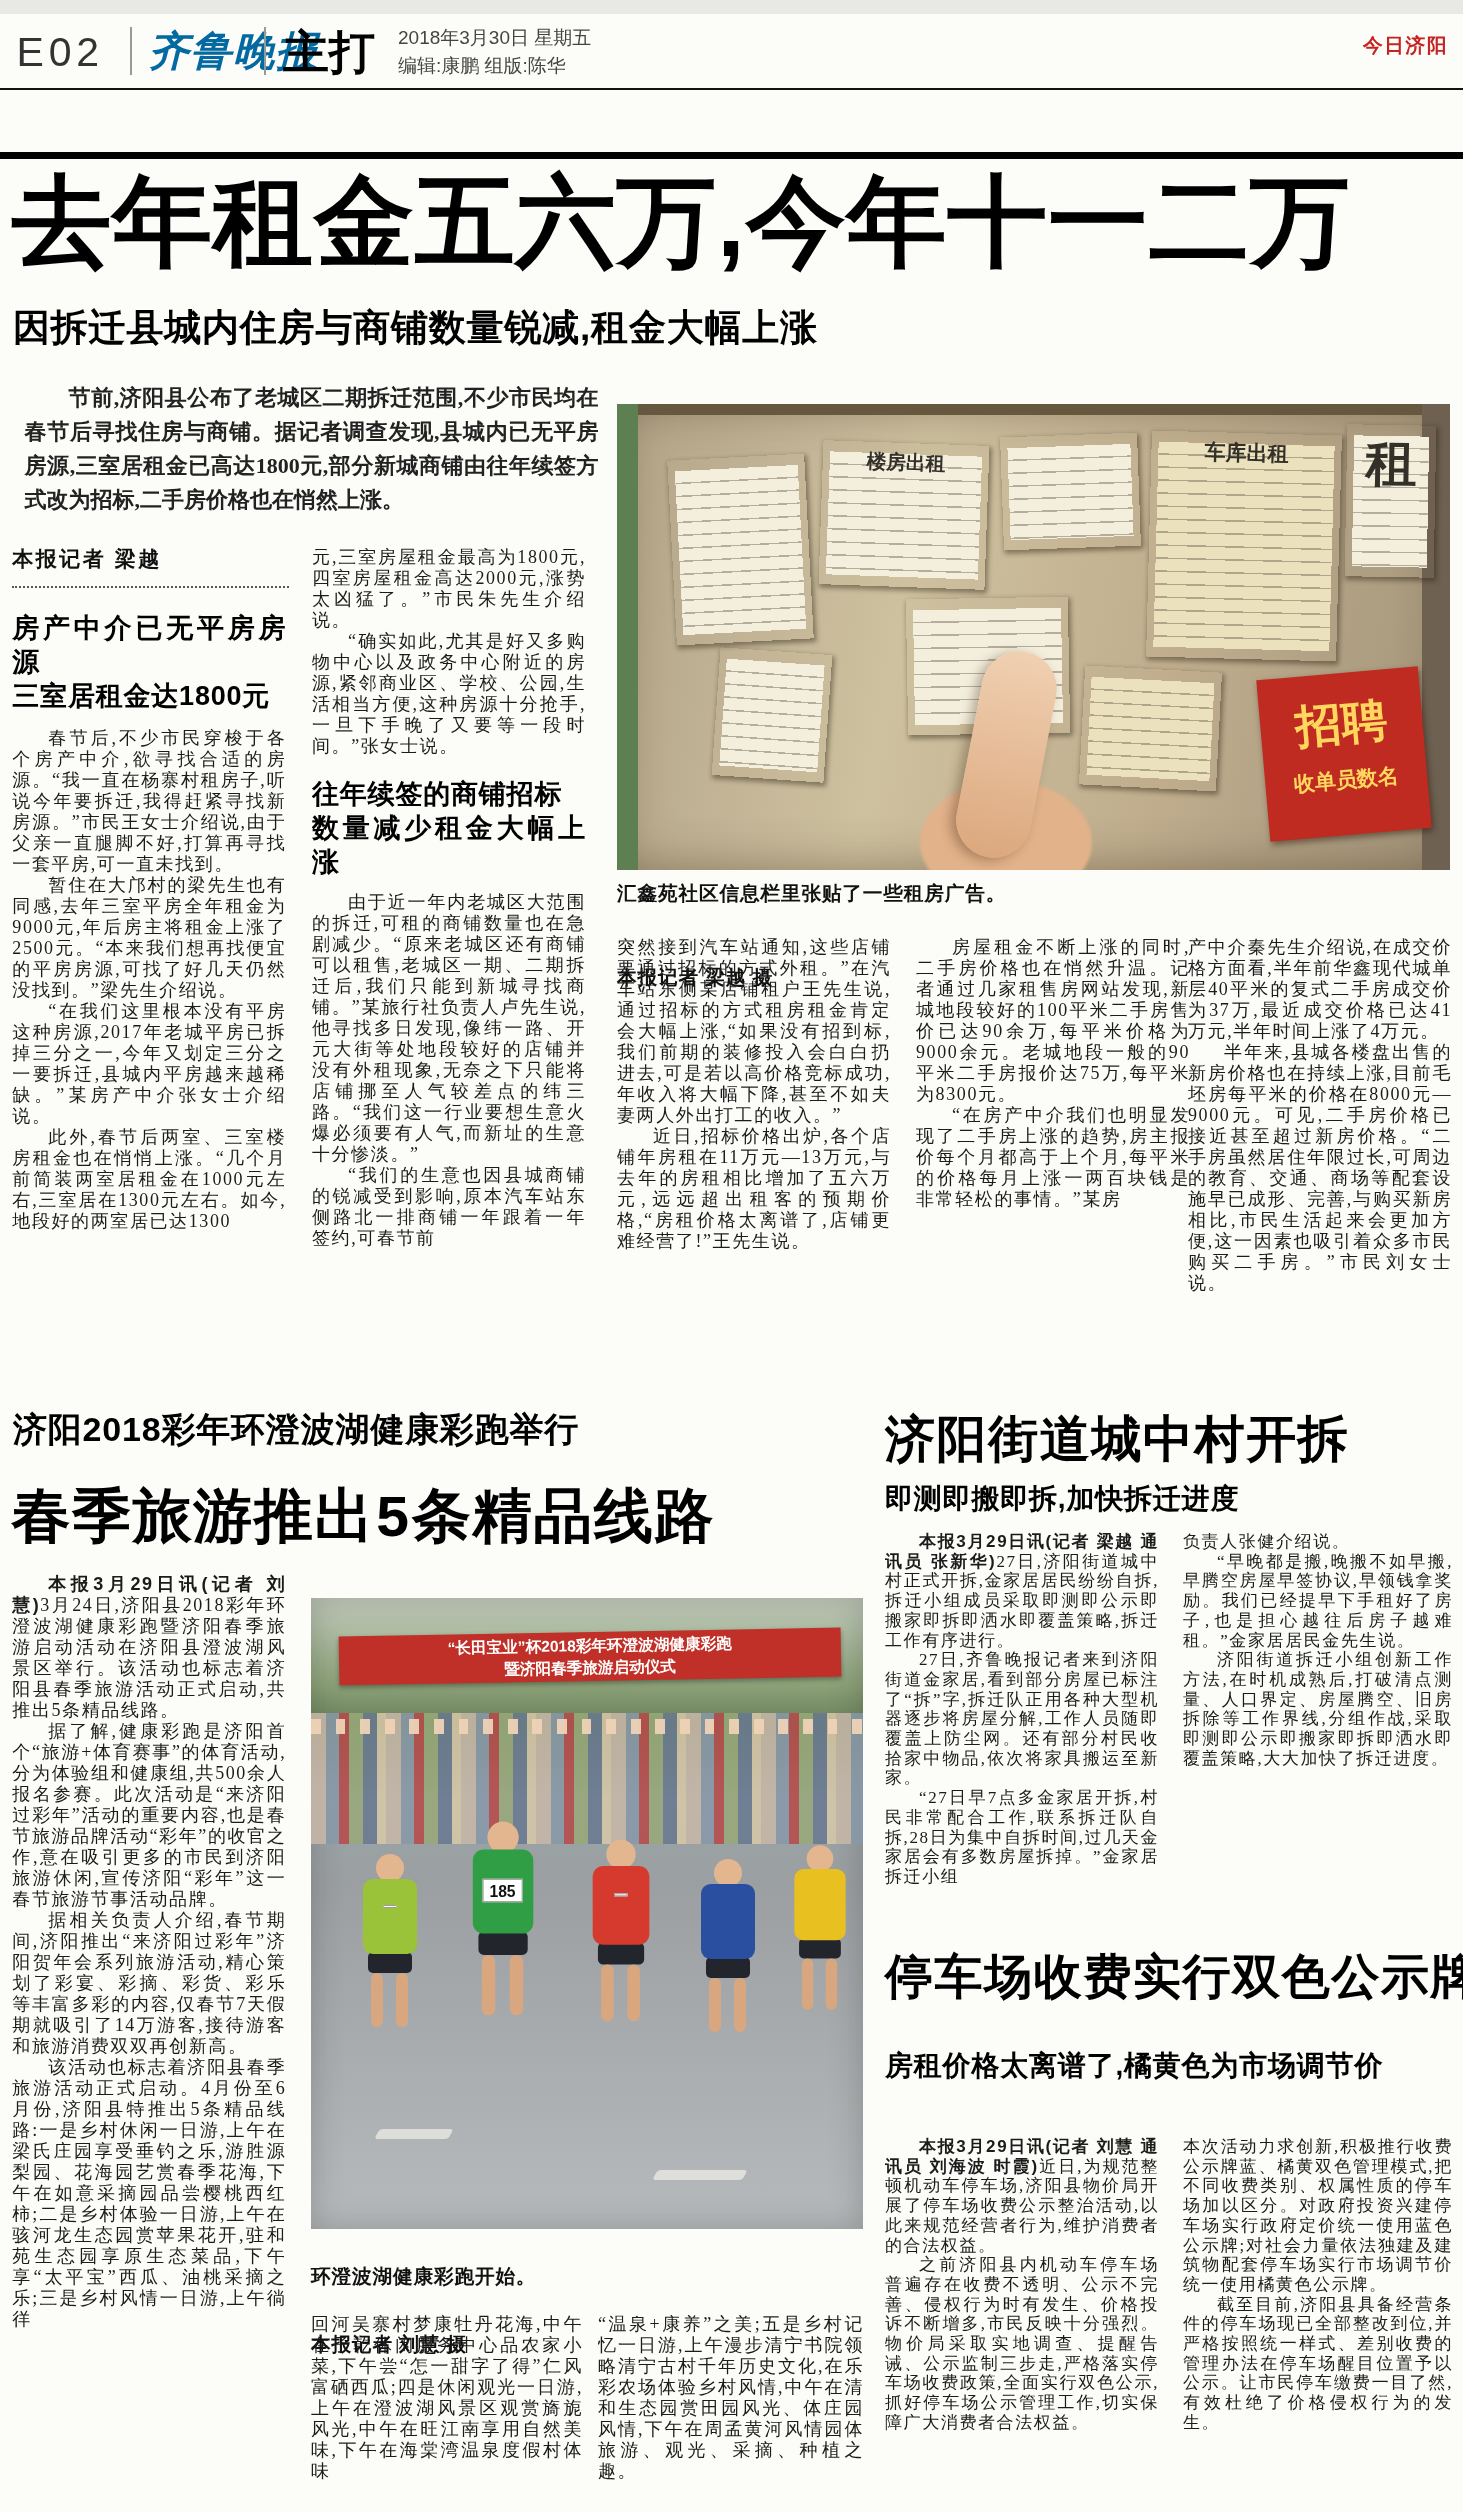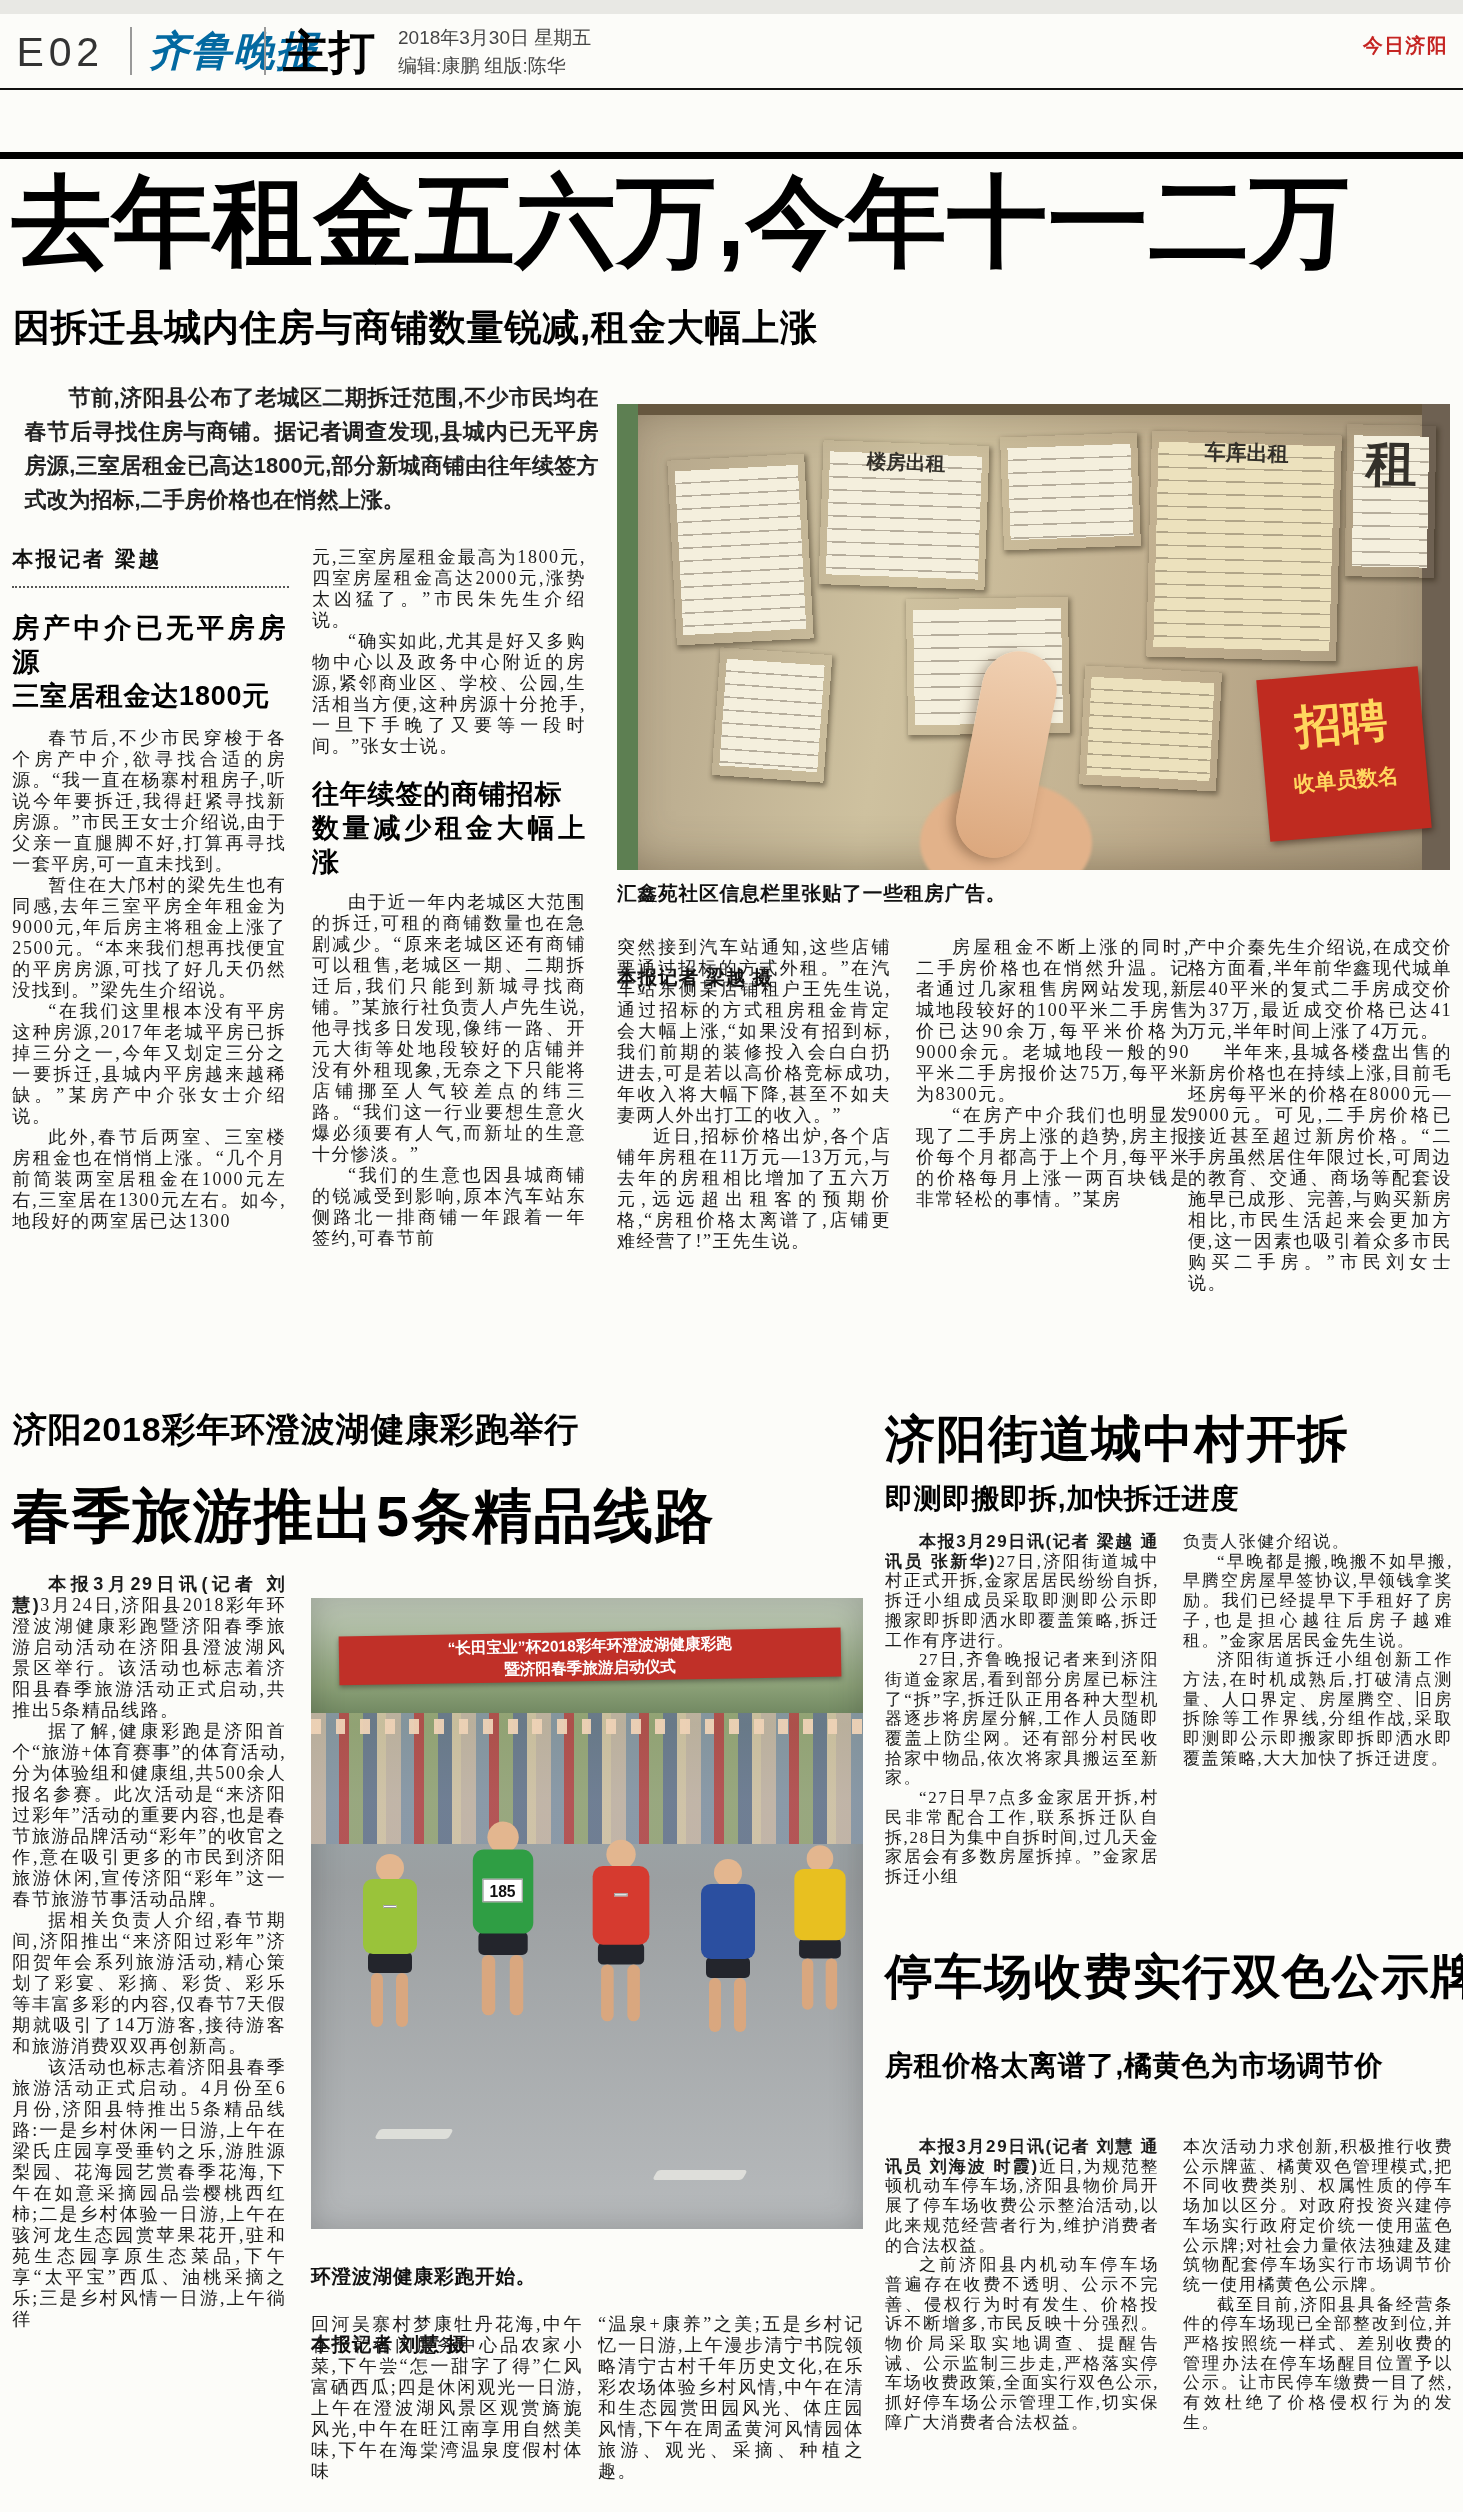--- a/index.html
+++ b/index.html
@@ -13,21 +13,21 @@
   .section{font-family:"Liberation Sans",sans-serif;font-size:46px;font-weight:bold;color:#000;}
   .hmeta{font-family:"Liberation Sans",sans-serif;color:#444;font-size:19px;line-height:28px;}
   .corner{font-family:"Liberation Sans",sans-serif;color:#c52422;font-size:19.7px;font-weight:bold;letter-spacing:1.6px;}
   .vbar{width:1.6px;background:#999;height:48px;}
   .hair{background:#111;height:1.6px;left:0;width:1463px;}
   .thick{background:#000;height:7.4px;left:0;width:1463px;}
 
   
   .lead-hl{font-family:"Liberation Sans",sans-serif;font-weight:900;font-size:100px;line-height:1.1;letter-spacing:0.8px;color:#000;white-space:nowrap;}
   .lead-deck{font-family:"Liberation Sans",sans-serif;font-weight:800;font-size:37px;color:#000;letter-spacing:0.8px;white-space:nowrap;}
-  .lede{font-family:Liberation Sans, sans-serif;font-weight:bold;font-size:22px;line-height:34px;text-align:justify;text-indent:2em;color:#222;}
+  .lede{font-family:Liberation Serif, serif;font-weight:bold;font-size:22px;line-height:34px;text-align:justify;text-indent:2em;color:#222;}
   .byline{font-family:"Liberation Sans",sans-serif;font-weight:bold;font-size:21px;color:#111;
           border-bottom:2.5px dotted #555;padding-bottom:13px;letter-spacing:2.5px;}
 
   .body-col{font-size:18px;line-height:21px;letter-spacing:1.6px;text-align:justify;overflow:hidden;}
   .body-col p{margin:0;text-indent:2em;}
   .body-col p.cont{text-indent:0;}
   .colhead{font-family:"Liberation Sans",sans-serif;font-weight:bold;font-size:27px;line-height:34px;letter-spacing:0.8px;color:#000;text-indent:0 !important;}
   .mb{margin-bottom:14.8px !important;}
   .mtb{margin:19.7px 0 13px !important;}
   .lead-in{font-family:"Liberation Sans",sans-serif;font-weight:bold;}

